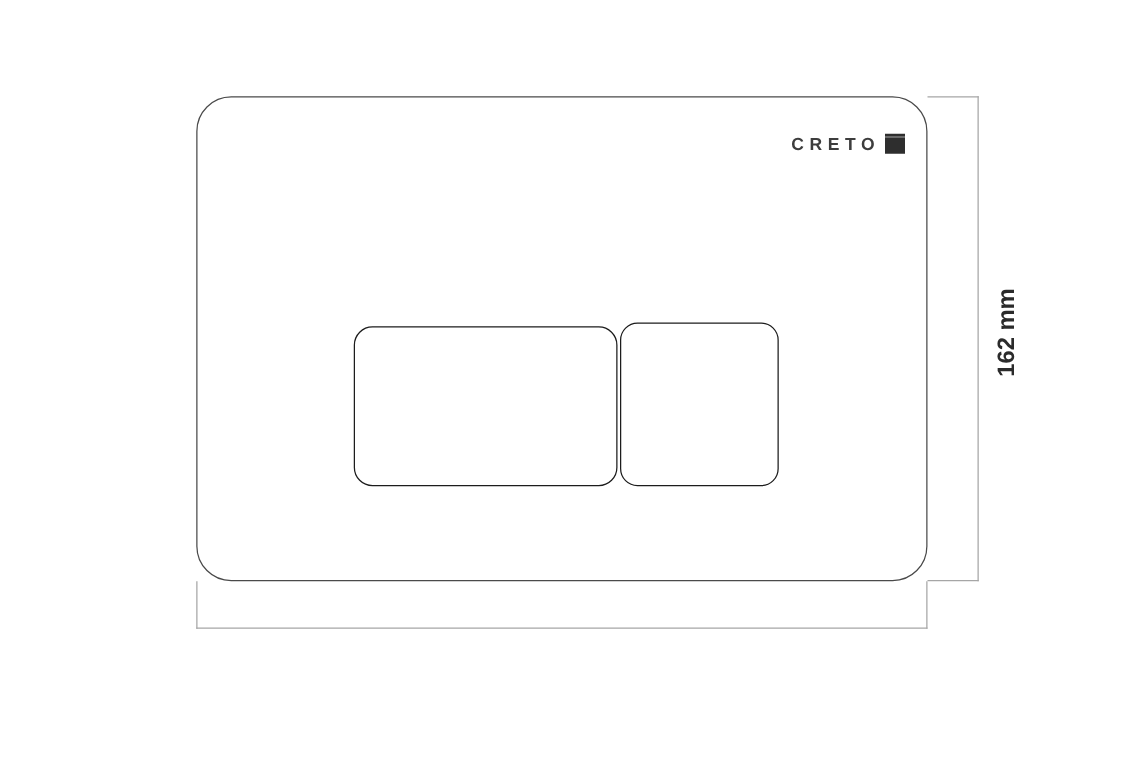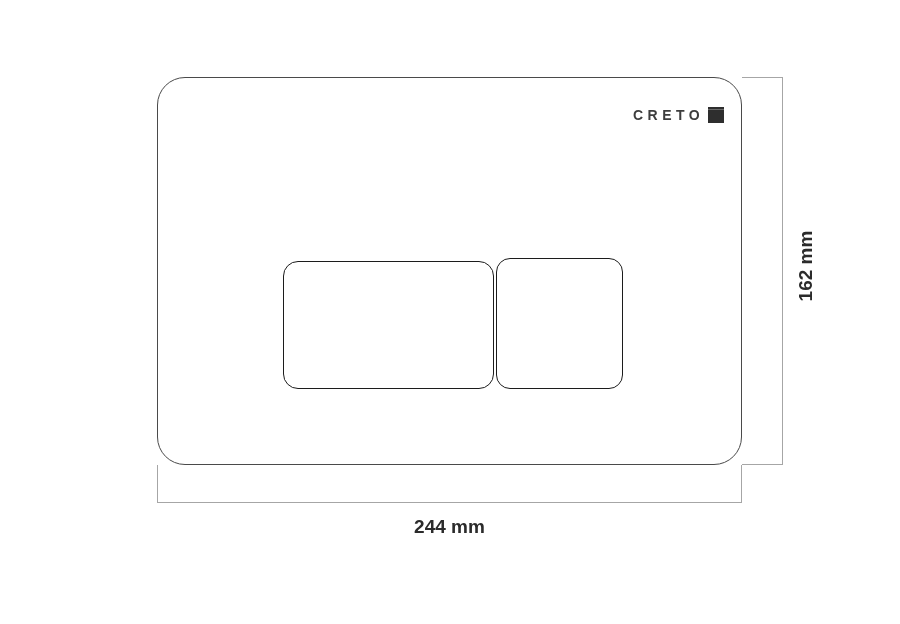--- a/index.html
+++ b/index.html
@@ -122,16 +122,15 @@
     <span class="logo-text">CRETO</span>
     <span class="logo-mark"></span>
   </div>
 
   <div class="button-large"></div>
   <div class="button-small"></div>
 
   <div class="dim-bottom"></div>
   <div class="dim-right"></div>
 
-  <div class="dim-label dim-label-width">244 mm</div>
   <div class="dim-label dim-label-height">162 mm</div>
 
 </div>
 
 </body></html>

